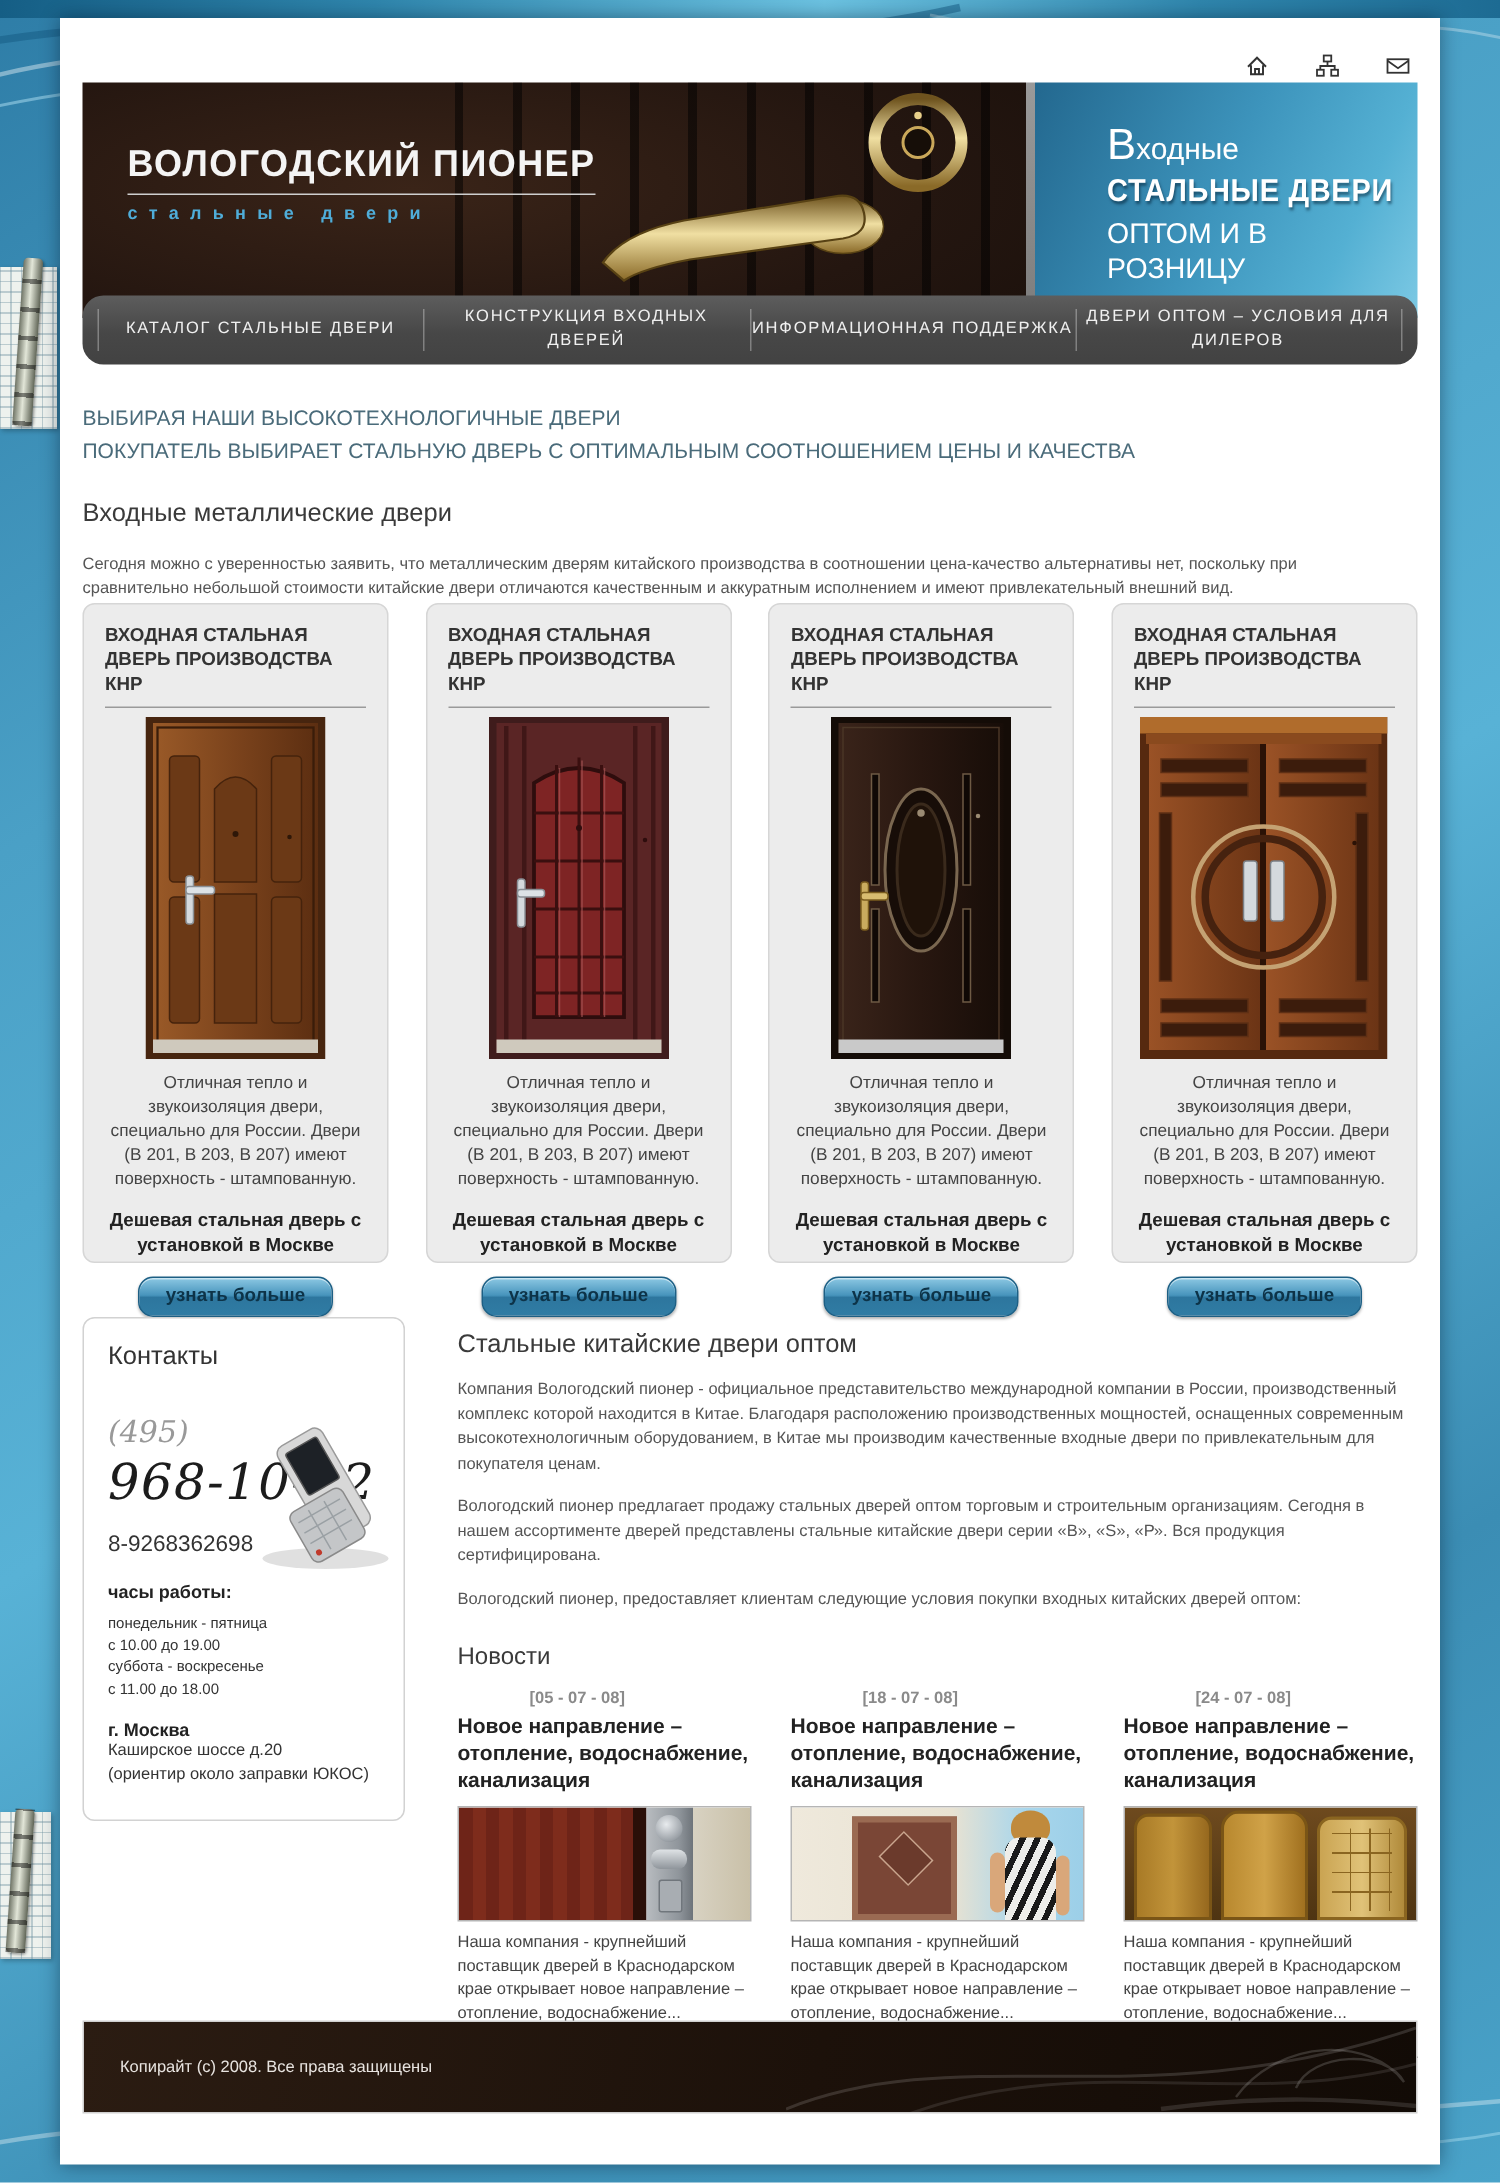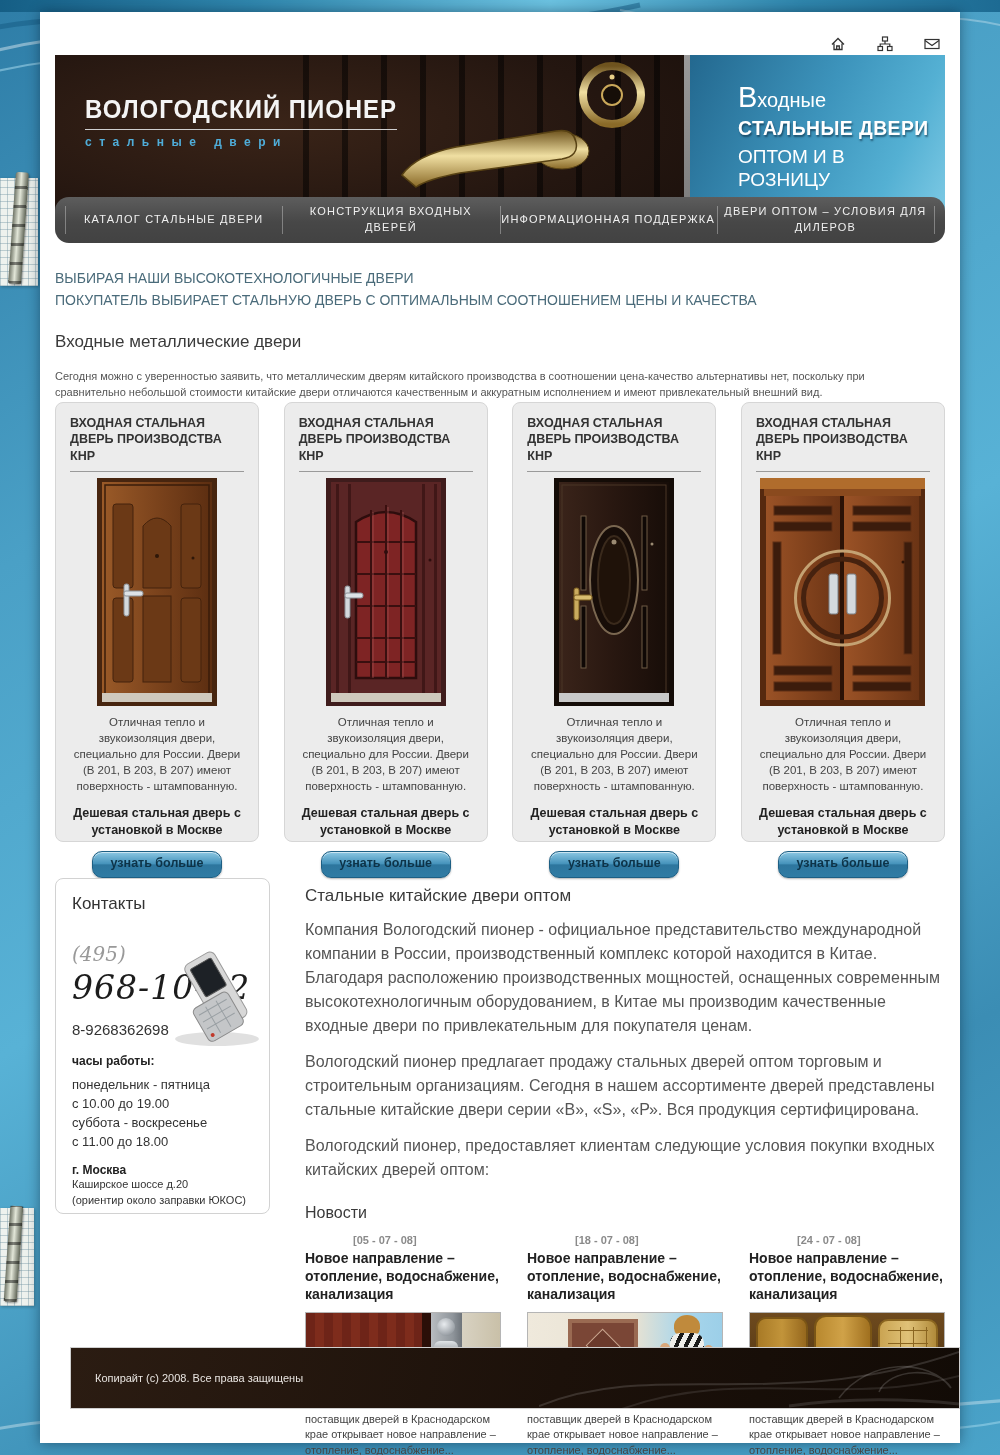--- a/index.html
+++ b/index.html
@@ -75,41 +75,41 @@
     color:#0d3348;font-weight:bold;font-size:12.5px;text-align:center;line-height:23px;cursor:pointer;
     box-shadow:inset 0 1px 0 rgba(255,255,255,.55),0 1px 2px rgba(0,0,0,.3);}
   
   .contacts{position:absolute;left:15px;top:866px;width:215px;height:336px;box-sizing:border-box;
     background:#fff;border:1px solid #d2d2d2;border-radius:8px;padding:15px 16px;overflow:hidden;}
   .c-head{color:#333;font-size:17px;}
   .c-area{font-family:"DejaVu Serif",serif;font-style:italic;color:#999;font-size:20px;margin-top:28px;}
   .c-phone{font-family:"DejaVu Serif",serif;font-style:italic;color:#1c1c1c;font-size:33px;margin-top:2px;letter-spacing:1px;}
   .c-mobile{color:#333;font-size:15px;margin-top:14px;}
   .c-label{color:#222;font-size:12px;font-weight:bold;margin-top:16px;}
-  .c-lines{color:#333;font-size:13px;line-height:1.45;margin-top:8px;}
+  .c-lines{color:#333;font-size:10px;line-height:1.45;margin-top:8px;}
   .c-city{color:#222;font-size:12px;font-weight:bold;margin-top:12px;}
   .c-addr{color:#333;font-size:11px;line-height:1.45;}
   .phone-img{position:absolute;right:-2px;top:72px;}
   
   .main-col{position:absolute;left:265px;top:874px;width:640px;}
   .m-head{color:#3a3a3a;font-size:17px;}
-  .m-par{color:#555;font-size:16px;line-height:1.5;margin-top:12px;}
+  .m-par{color:#555;font-size:11px;line-height:1.5;margin-top:12px;}
   .news-head{color:#3a3a3a;font-size:16px;margin-top:22px;}
   .news-grid{display:flex;justify-content:space-between;margin-top:12px;}
   .news-item{width:196px;}
   .n-date{color:#8a8a8a;font-size:11px;font-weight:bold;margin-left:48px;}
   .n-title{color:#222;font-size:14px;font-weight:bold;line-height:1.3;margin-top:3px;}
   .news-img{position:relative;width:194px;height:75px;border:1px solid #b5b5b5;margin-top:8px;overflow:hidden;}
   .n-text{color:#444;font-size:11px;line-height:1.45;margin-top:7px;}
   .n-more{display:flex;justify-content:flex-end;align-items:center;gap:7px;margin-top:8px;
     color:#222;font-size:12px;font-weight:bold;}
   .n-more .lbl{text-decoration:underline;cursor:pointer;}
   .n-more .arr{font-weight:normal;}
   
-  .footer{position:absolute;left:30px;top:1335px;width:890px;height:62px;border:1px solid #cfcfcf;
+  .footer{position:absolute;left:15px;top:1335px;width:890px;height:62px;border:1px solid #cfcfcf;
     box-sizing:border-box;overflow:hidden;position:absolute;
     background:linear-gradient(100deg,#2b1c12 0%,#1c110a 55%,#120b06 100%);}
   .f-text{position:absolute;left:24px;top:24px;color:#e8e4e0;font-size:11px;}
   .f-swirl{position:absolute;right:0;top:0;}
   
   .abs{position:absolute;}
 </style>
 <title>Вологодский пионер — стальные двери</title></head>
 <body>
 

